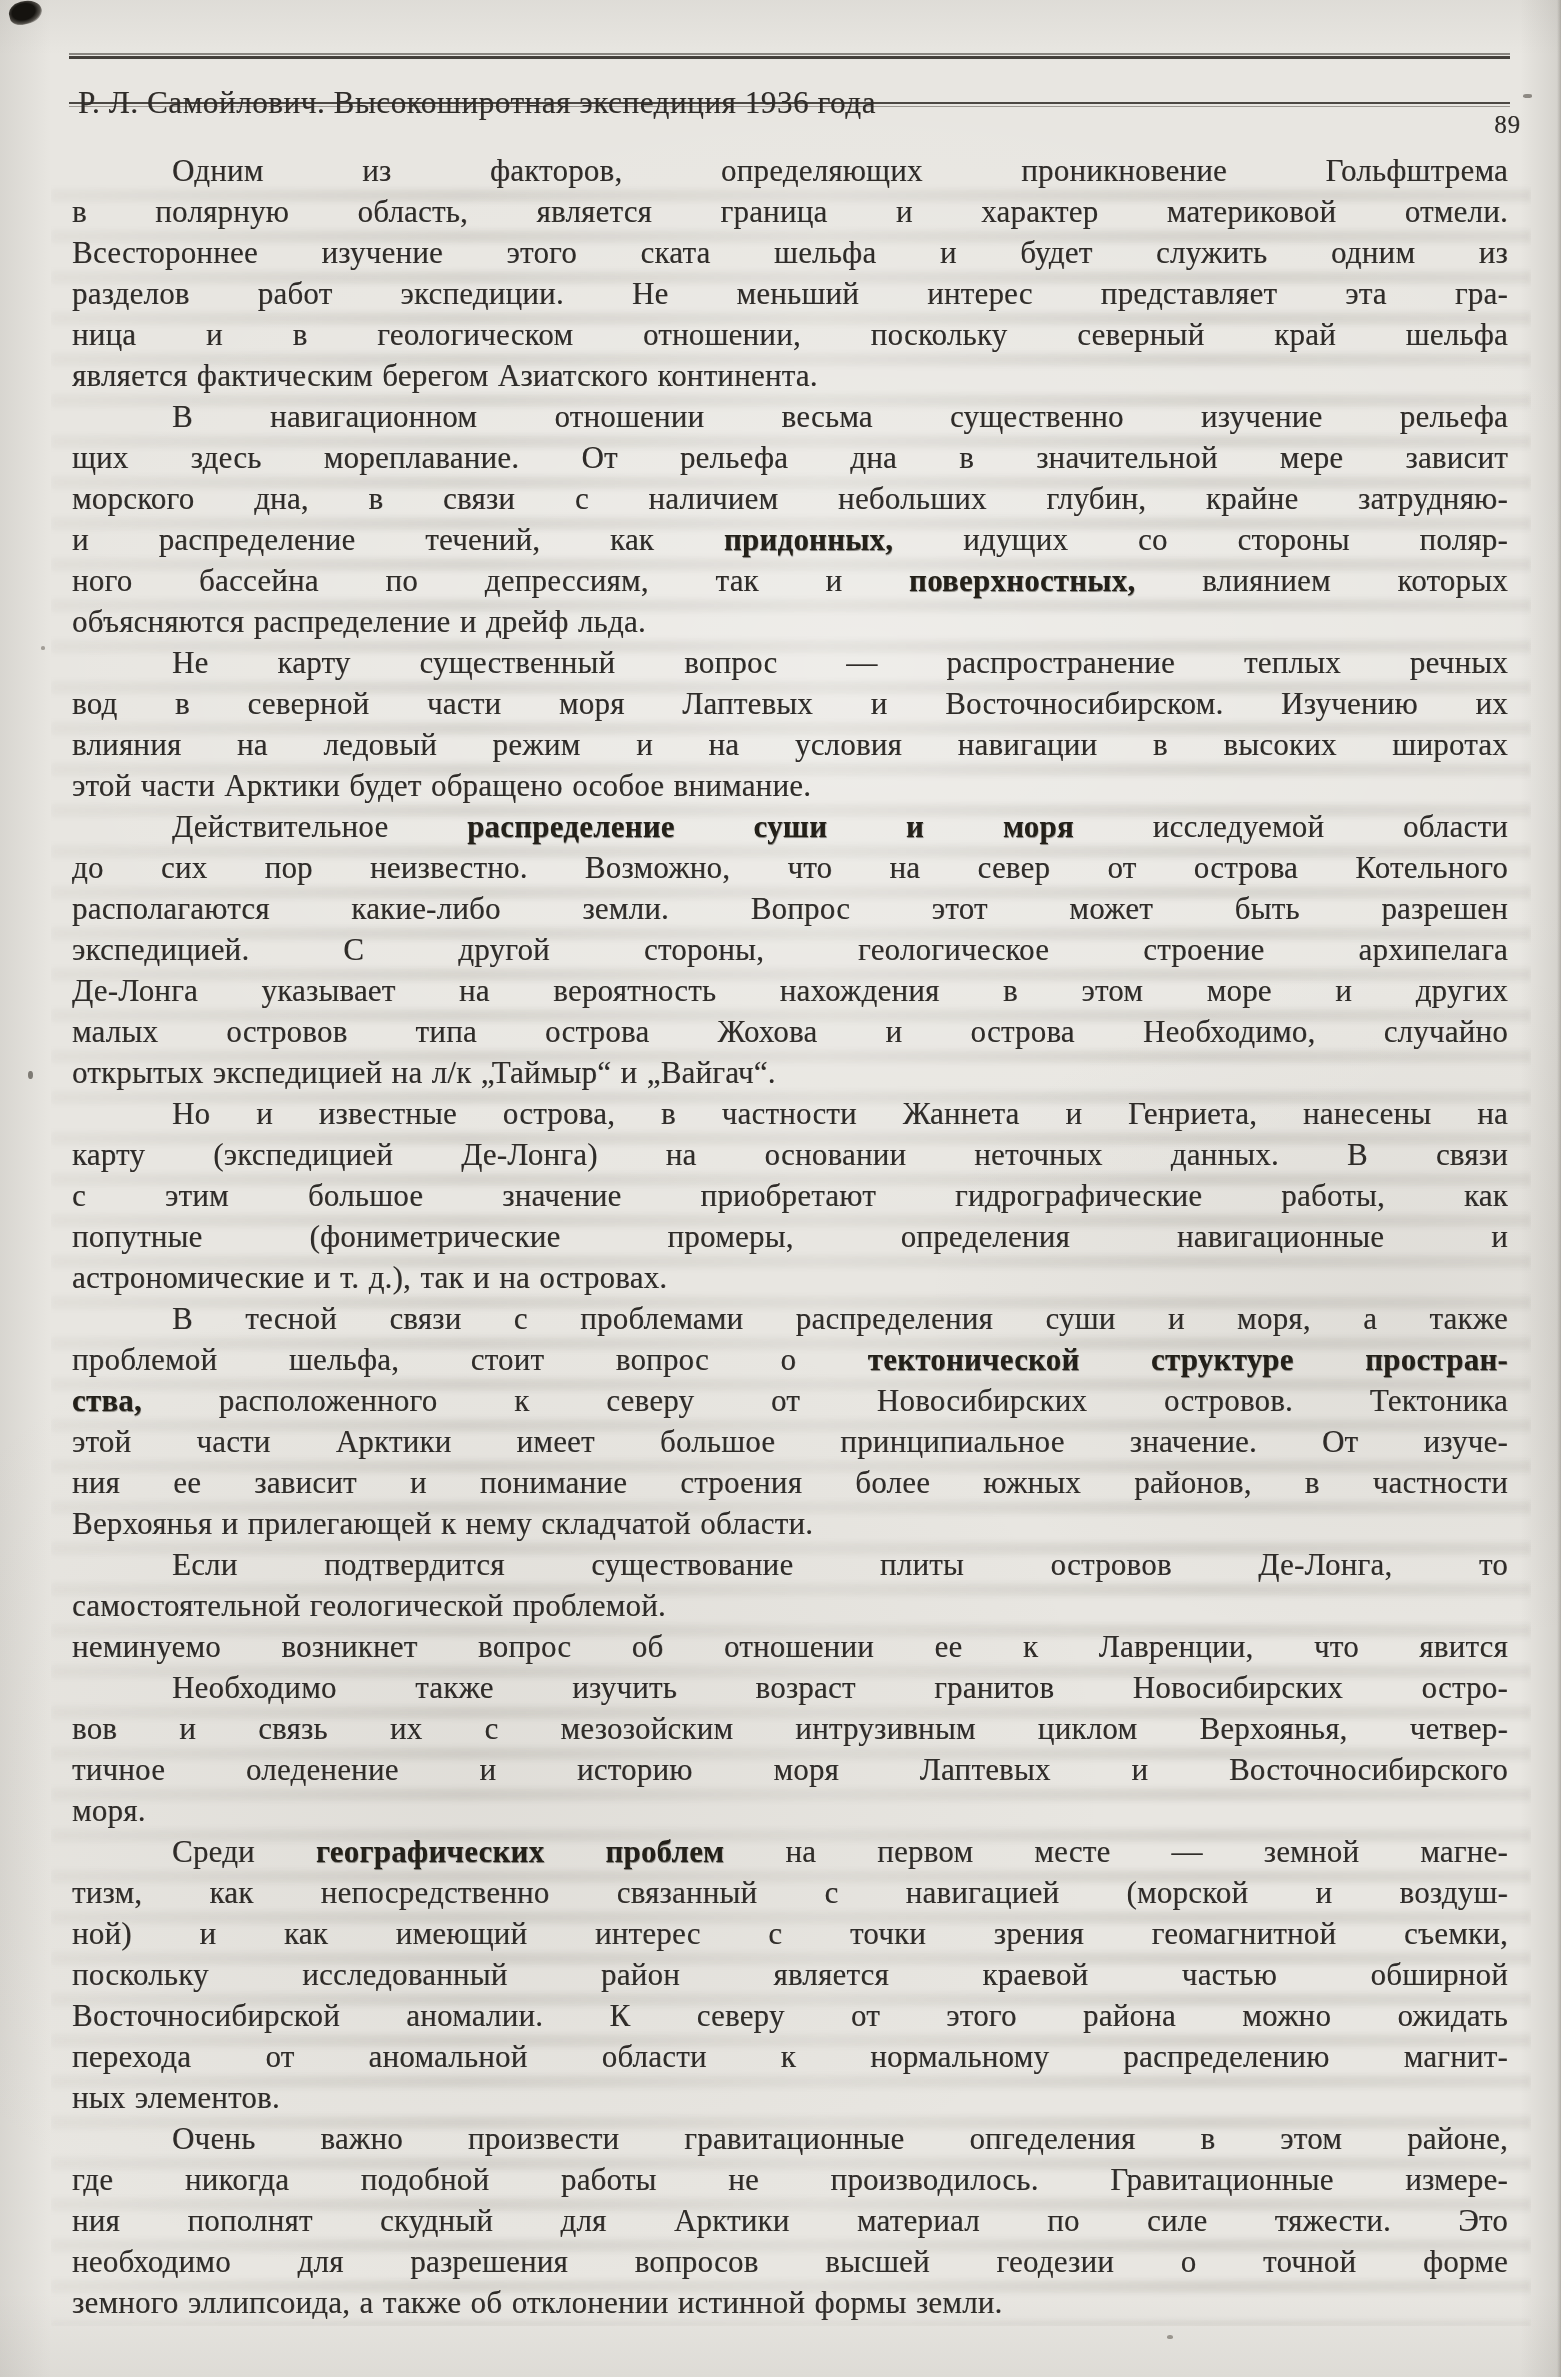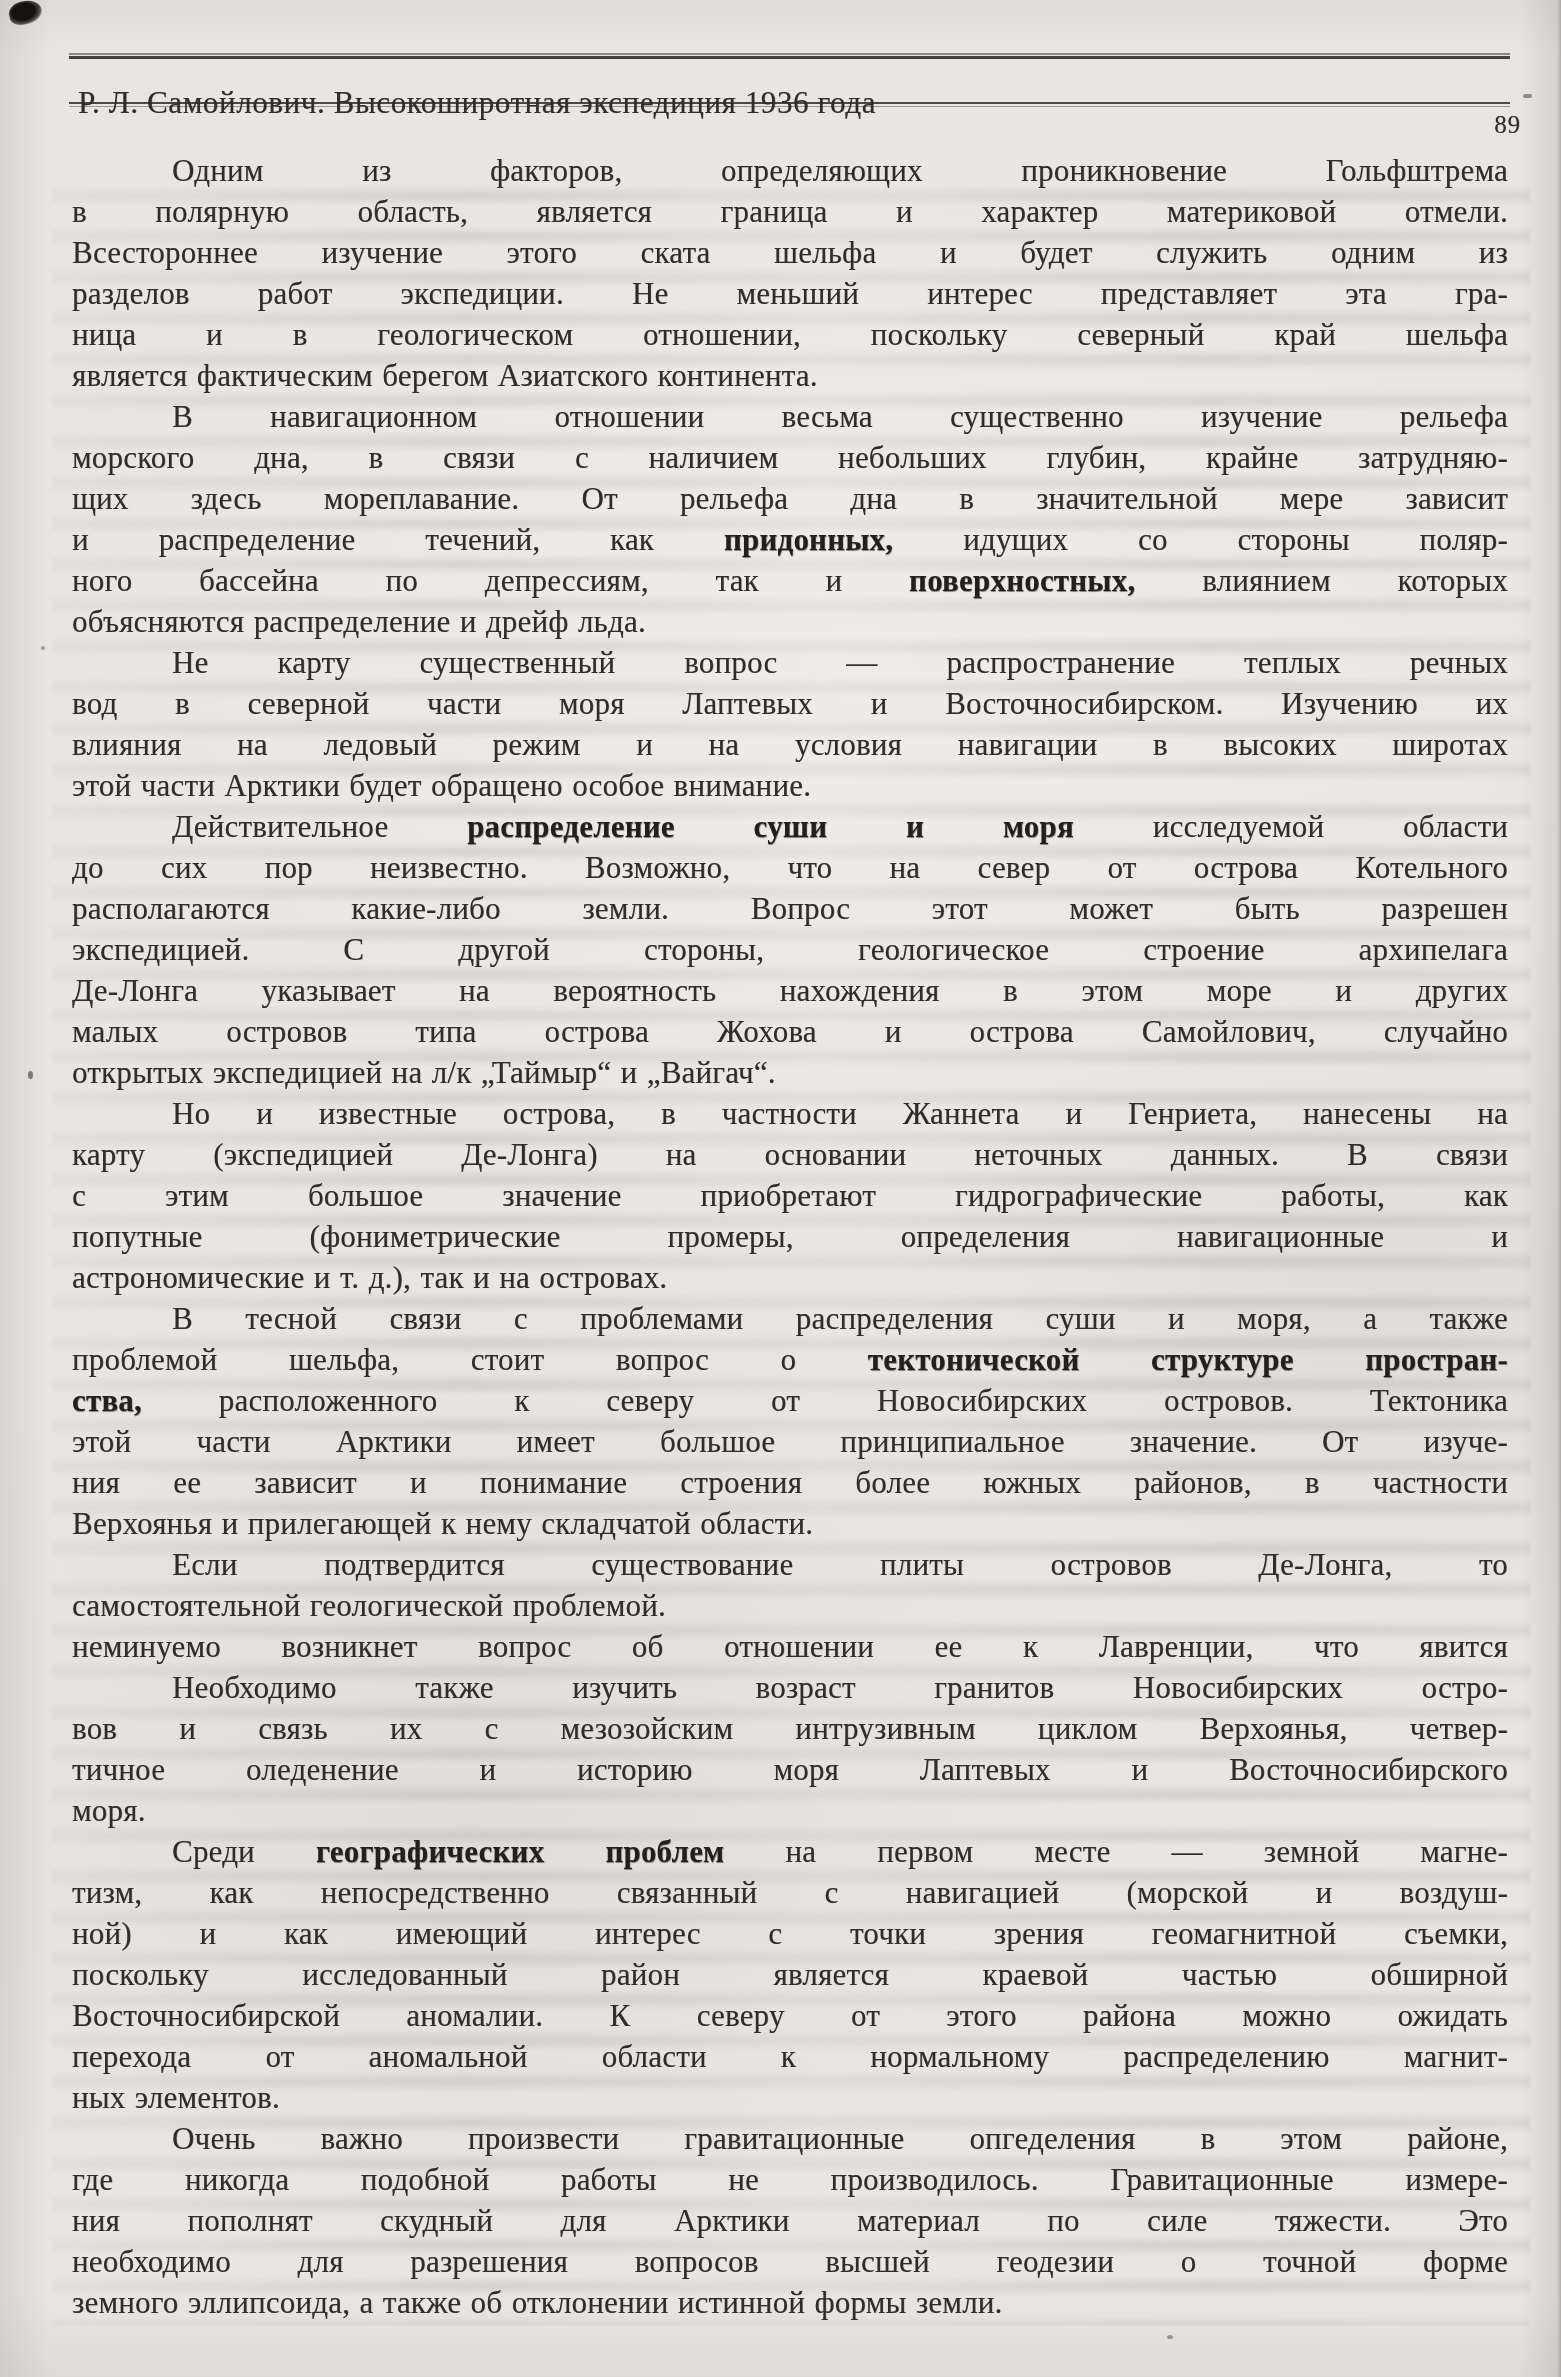--- a/index.html
+++ b/index.html
@@ -100,35 +100,35 @@
   <div class="ghost"></div>
 
   <div class="bodytext">
       <div class="line first"><span>Одним из факторов, определяющих проникновение Гольфштрема</span></div>
       <div class="line"><span>в полярную область, является граница и характер материковой отмели.</span></div>
       <div class="line"><span>Всестороннее изучение этого ската шельфа и будет служить одним из</span></div>
       <div class="line"><span>разделов работ экспедиции. Не меньший интерес представляет эта гра-</span></div>
       <div class="line"><span>ница и в геологическом отношении, поскольку северный край шельфа</span></div>
       <div class="line last"><span>является фактическим берегом Азиатского континента.</span></div>
       <div class="line first"><span>В навигационном отношении весьма существенно изучение рельефа</span></div>
+      <div class="line"><span>щих здесь мореплавание. От рельефа дна в значительной мере зависит</span></div>
       <div class="line"><span>морского дна, в связи с наличием небольших глубин, крайне затрудняю-</span></div>
-      <div class="line"><span>щих здесь мореплавание. От рельефа дна в значительной мере зависит</span></div>
       <div class="line"><span>и распределение течений, как </span><span class="b">придонных,</span><span> идущих со стороны поляр-</span></div>
       <div class="line"><span>ного бассейна по депрессиям, так и </span><span class="b">поверхностных,</span><span> влиянием которых</span></div>
       <div class="line last"><span>объясняются распределение и дрейф льда.</span></div>
       <div class="line first"><span>Не карту существенный вопрос — распространение теплых речных</span></div>
       <div class="line"><span>вод в северной части моря Лаптевых и Восточносибирском. Изучению их</span></div>
       <div class="line"><span>влияния на ледовый режим и на условия навигации в высоких широтах</span></div>
       <div class="line last"><span>этой части Арктики будет обращено особое внимание.</span></div>
       <div class="line first"><span>Действительное </span><span class="b">распределение суши и моря</span><span> исследуемой области</span></div>
       <div class="line"><span>до сих пор неизвестно. Возможно, что на север от острова Котельного</span></div>
       <div class="line"><span>располагаются какие-либо земли. Вопрос этот может быть разрешен</span></div>
       <div class="line"><span>экспедицией. С другой стороны, геологическое строение архипелага</span></div>
       <div class="line"><span>Де-Лонга указывает на вероятность нахождения в этом море и других</span></div>
-      <div class="line"><span>малых островов типа острова Жохова и острова Самойлович, случайно</span></div>
+      <div class="line"><span>малых островов типа острова Жохова и острова Необходимо, случайно</span></div>
       <div class="line last"><span>открытых экспедицией на л/к „Таймыр“ и „Вайгач“.</span></div>
       <div class="line first"><span>Но и известные острова, в частности Жаннета и Генриета, нанесены на</span></div>
       <div class="line"><span>карту (экспедицией Де-Лонга) на основании неточных данных. В связи</span></div>
       <div class="line"><span>с этим большое значение приобретают гидрографические работы, как</span></div>
       <div class="line"><span>попутные (фониметрические промеры, определения навигационные и</span></div>
       <div class="line last"><span>астрономические и т. д.), так и на островах.</span></div>
       <div class="line first"><span>В тесной связи с проблемами распределения суши и моря, а также</span></div>
       <div class="line"><span>проблемой шельфа, стоит вопрос о </span><span class="b">тектонической структуре простран-</span></div>
       <div class="line"><span class="b">ства,</span><span> расположенного к северу от Новосибирских островов. Тектоника</span></div>
       <div class="line"><span>этой части Арктики имеет большое принципиальное значение. От изуче-</span></div>

